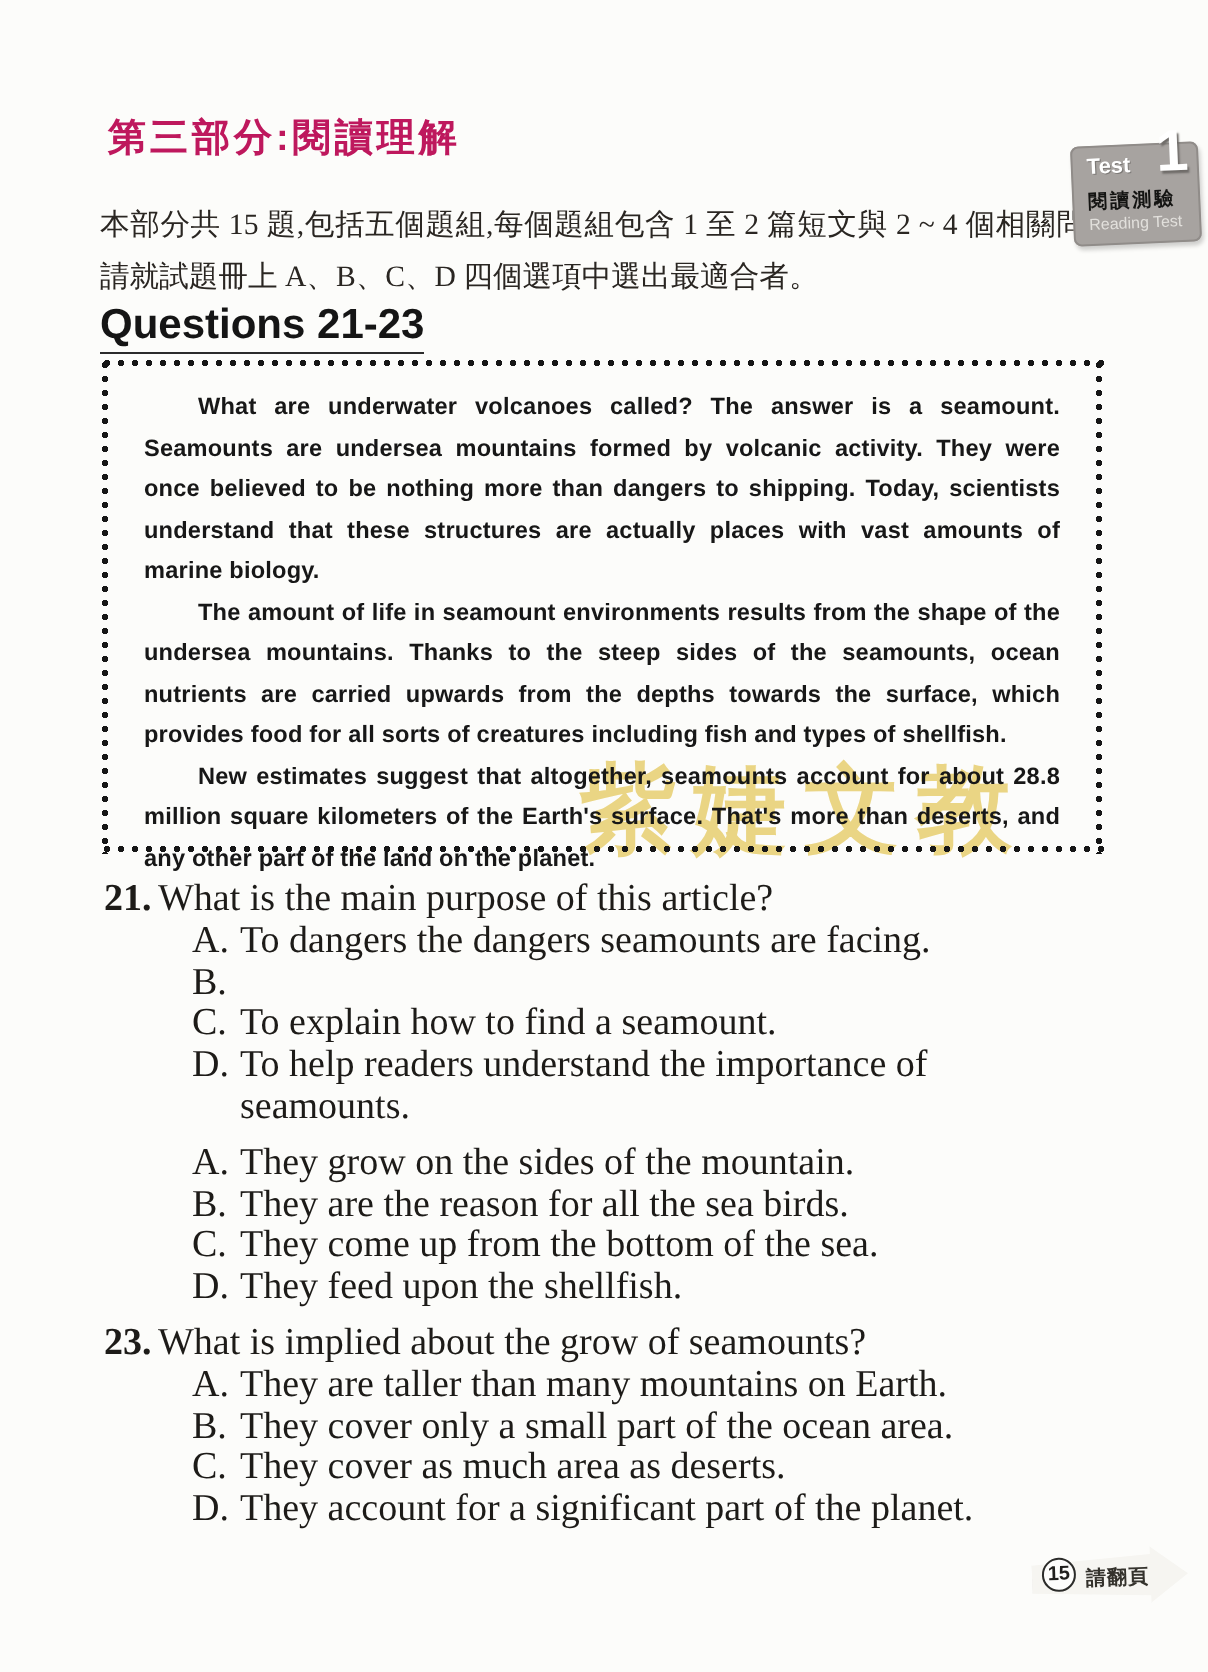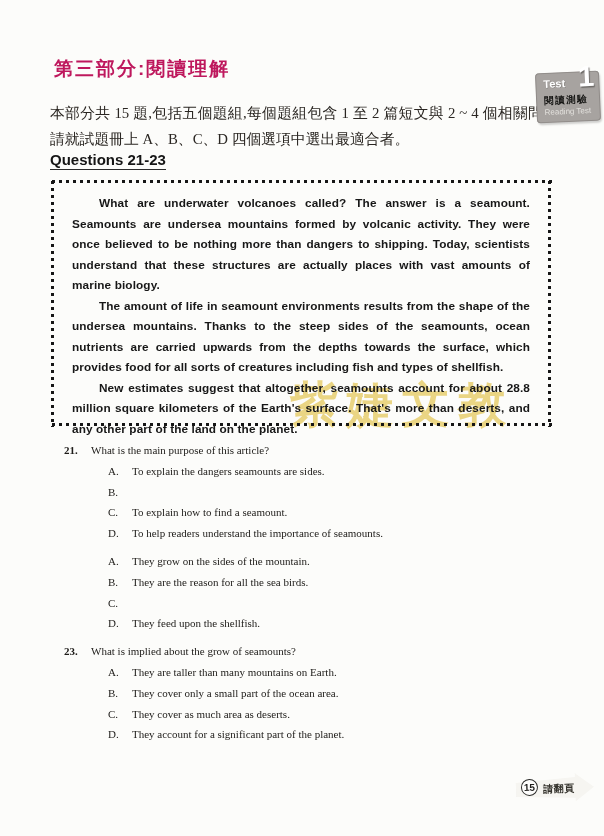--- a/index.html
+++ b/index.html
@@ -33,21 +33,21 @@
     text-shadow:1px 1.5px 1px #6f6c69; }
   .tab-zh { position:absolute; left:8px; top:22px; color:#141412;
     font-family:"Liberation Sans", sans-serif; font-weight:800; font-size:9.5px;
     letter-spacing:1.5px; }
   .tab-en { position:absolute; left:8px; top:35px; color:#e2e0dc;
     font-family:"Liberation Sans", sans-serif; font-size:8px; }
 
   
   .q-heading {
     position:absolute; left:50px; top:151px;
-    font-family:"Liberation Sans", sans-serif; font-weight:700; font-size:15px;
+    font-family:"Liberation Sans", sans-serif; font-weight:700; font-size:21px;
     color:#151515; border-bottom:1.5px solid #2b2b2b; padding-bottom:1px;text-align:center;
   }
 
   
   .watermark {
     position:absolute; left:290px; top:373px; z-index:1;
     font-family:"Liberation Sans", sans-serif; font-weight:700;
     font-size:48px; letter-spacing:8px; color:#ead584; white-space:nowrap;text-align:center;
   }
 
@@ -65,22 +65,22 @@
   .dot-left { left:0; } .dot-right { right:0; }
 
   .pg {
     margin:0; text-indent:27px;
     font-family:Liberation Sans, sans-serif; font-weight:700;
     font-size:11.8px; line-height:20.5px; text-align:justify;
     color:#171717; letter-spacing:0.1px;
   }
 
   
-  .questions { position:absolute; left:64px; top:440px; width:472px;
-    font-size:11px; line-height:20.8px; color:#1d1b18; }
+  .questions { position:absolute; left:52px; top:440px; width:472px;
+    font-size:19px; line-height:20.8px; color:#1d1b18; }
   .question { margin-bottom:7px; }
   .q-line { display:flex; }
   .q-num { width:27px; flex:none; font-weight:600; }
   .options { margin-left:44px; }
   .opt { display:flex; }
   .opt-letter { width:24px; flex:none; }
 
   
   .page-marker { position:absolute; left:516px; top:774px; width:78px; height:28px;
     transform:rotate(-2deg); }
@@ -128,21 +128,21 @@
   <div class="questions">
 
     <div class="question">
       <div class="q-line">
         <span class="q-num">21.</span>
         <span>What is the main purpose of this article?</span>
       </div>
       <div class="options">
         <div class="opt">
           <span class="opt-letter">A.</span>
-          <span>To explain the dangers seamounts are sides.</span>
+          <span>To dangers the dangers seamounts are facing.</span>
         </div>
         <div class="opt">
           <span class="opt-letter">B.</span>
         </div>
         <div class="opt">
           <span class="opt-letter">C.</span>
           <span>To explain how to find a seamount.</span>
         </div>
         <div class="opt">
           <span class="opt-letter">D.</span>
@@ -156,20 +156,21 @@
         <div class="opt">
           <span class="opt-letter">A.</span>
           <span>They grow on the sides of the mountain.</span>
         </div>
         <div class="opt">
           <span class="opt-letter">B.</span>
           <span>They are the reason for all the sea birds.</span>
         </div>
         <div class="opt">
           <span class="opt-letter">C.</span>
+          <span>They come up from the bottom of the sea.</span>
         </div>
         <div class="opt">
           <span class="opt-letter">D.</span>
           <span>They feed upon the shellfish.</span>
         </div>
       </div>
     </div>
 
     <div class="question">
       <div class="q-line">

